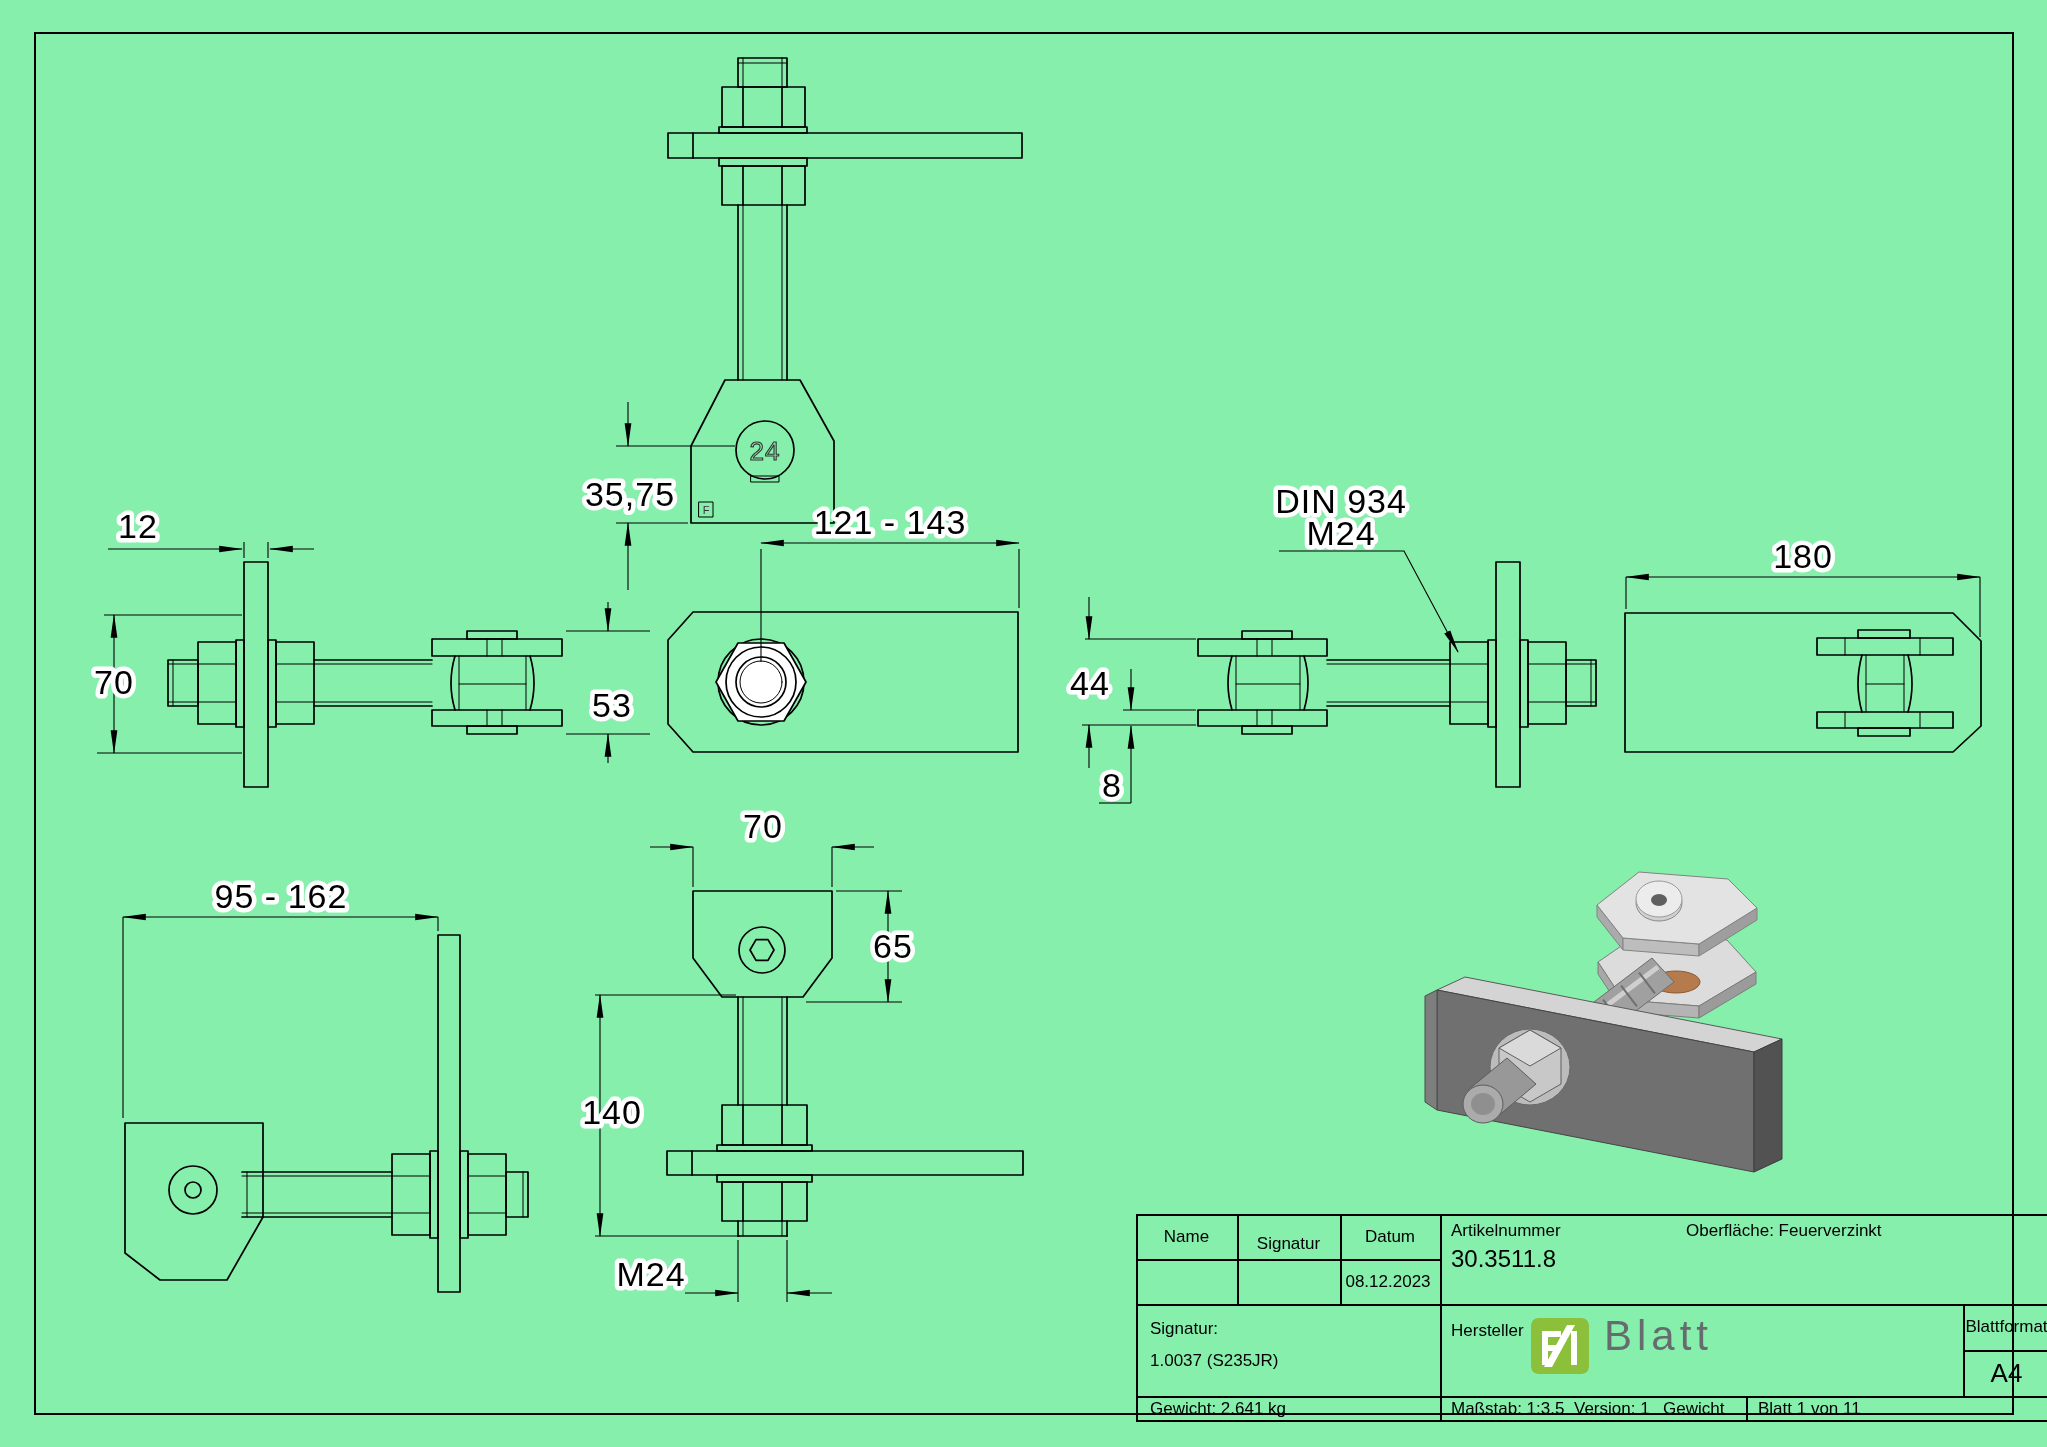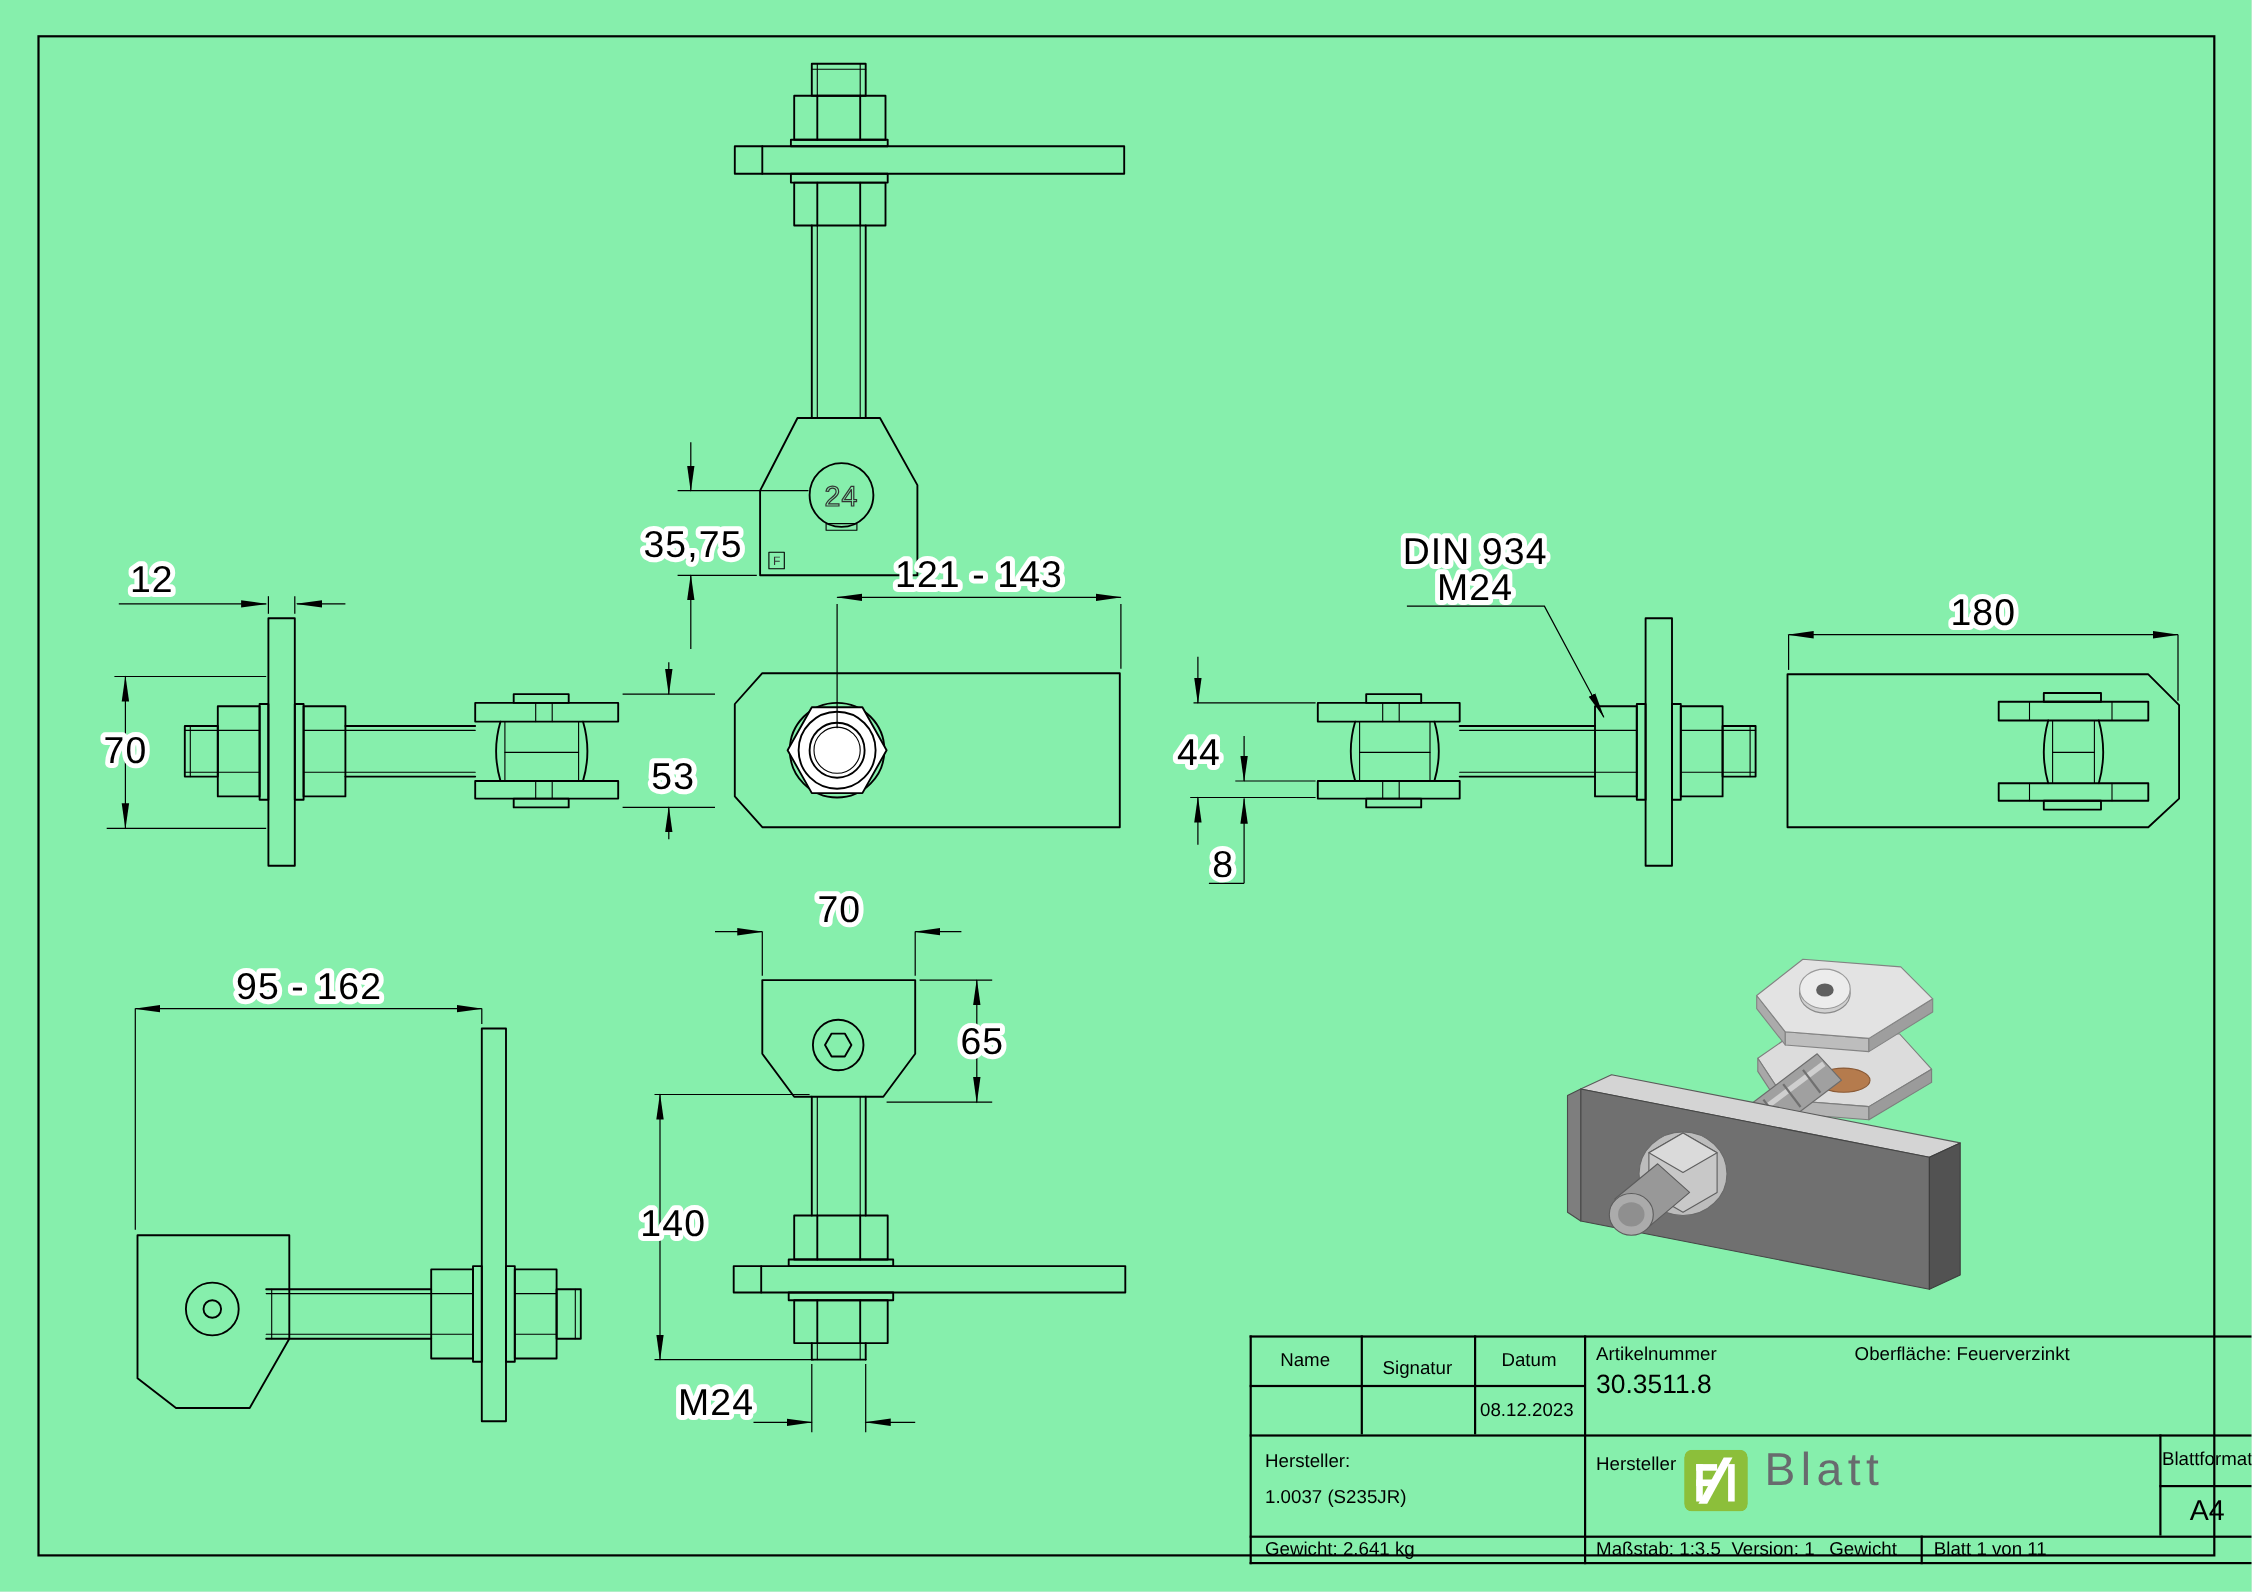--- a/index.html
+++ b/index.html
@@ -332,21 +332,21 @@
     <div class="ln" style="left:610px;top:182px;width:1.5px;height:26px"></div>
     <div class="ln" style="left:827px;top:90px;width:1.5px;height:92px"></div>
 
     <div class="cell ctr" style="left:0;top:0;width:101px;height:45px">Name</div>
     <div class="cell ctr" style="left:101px;top:0;width:103px;height:59px">Signatur</div>
     <div class="cell ctr" style="left:204px;top:0;width:100px;height:45px">Datum</div>
     <div class="cell ctr" style="left:204px;top:45px;width:96px;height:45px">08.12.2023</div>
     <div class="cell" style="left:315px;top:2px;width:240px;height:30px">Artikelnummer</div>
     <div class="cell artval" style="left:315px;top:28px;width:240px;height:34px">30.3511.8</div>
     <div class="cell" style="left:550px;top:2px;width:300px;height:30px">Oberfläche: Feuerverzinkt</div>
-    <div class="cell" style="left:14px;top:100px;width:270px;height:30px">Hersteller:</div>
+    <div class="cell" style="left:14px;top:100px;width:270px;height:30px">Signatur:</div>
     <div class="cell" style="left:14px;top:132px;width:270px;height:30px">1.0037 (S235JR)</div>
     <div class="cell" style="left:315px;top:102px;width:120px;height:30px">Hersteller</div>
     <div class="cell ctr" style="left:827px;top:90px;width:87px;height:46px" style2="">Blattformat</div>
     <div class="cell ctr a4" style="left:827px;top:136px;width:87px;height:46px">A4</div>
     <div class="cell" style="left:14px;top:182px;width:280px;height:26px">Gewicht: 2.641 kg</div>
     <div class="cell" style="left:315px;top:182px;width:120px;height:26px">Maßstab: 1:3.5</div>
     <div class="cell" style="left:438px;top:182px;width:85px;height:26px">Version: 1</div>
     <div class="cell" style="left:527px;top:182px;width:80px;height:26px">Gewicht</div>
     <div class="cell" style="left:622px;top:182px;width:200px;height:26px">Blatt 1 von 11</div>
 

